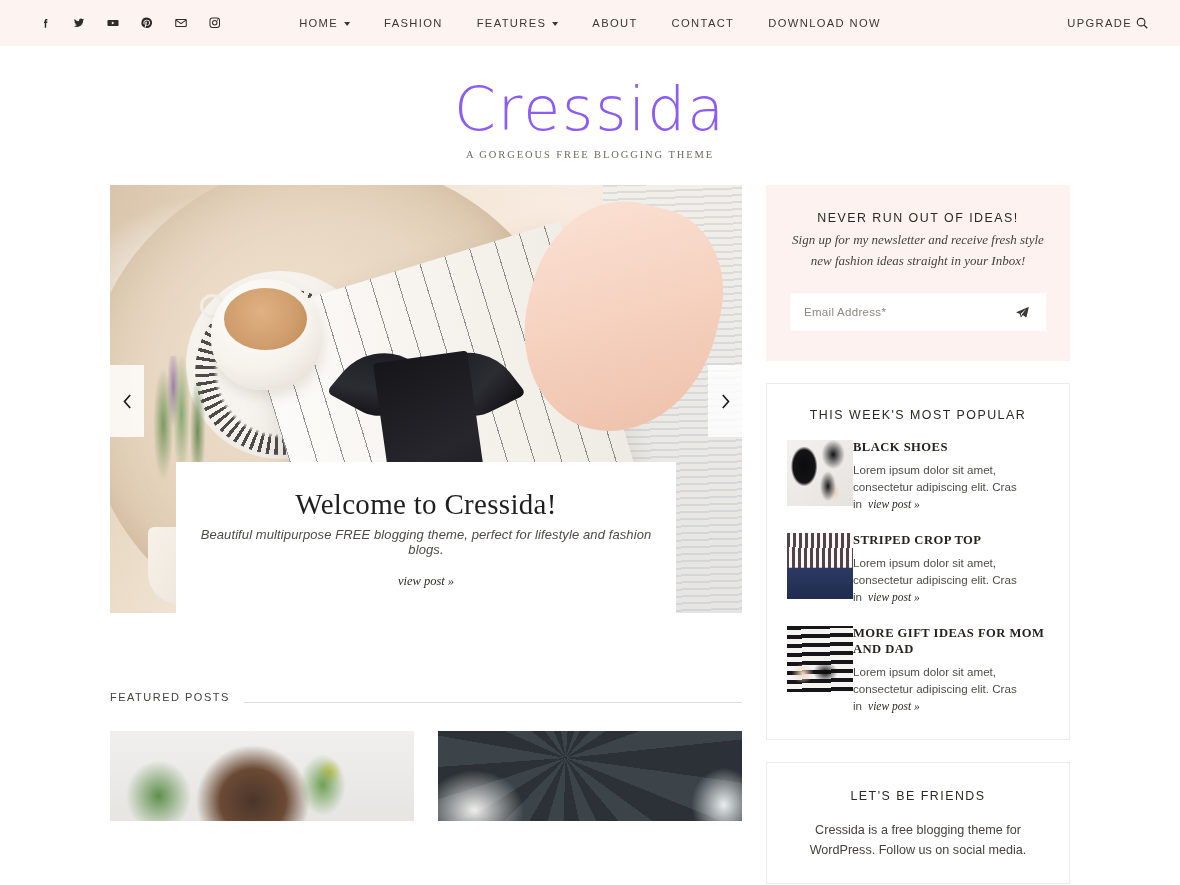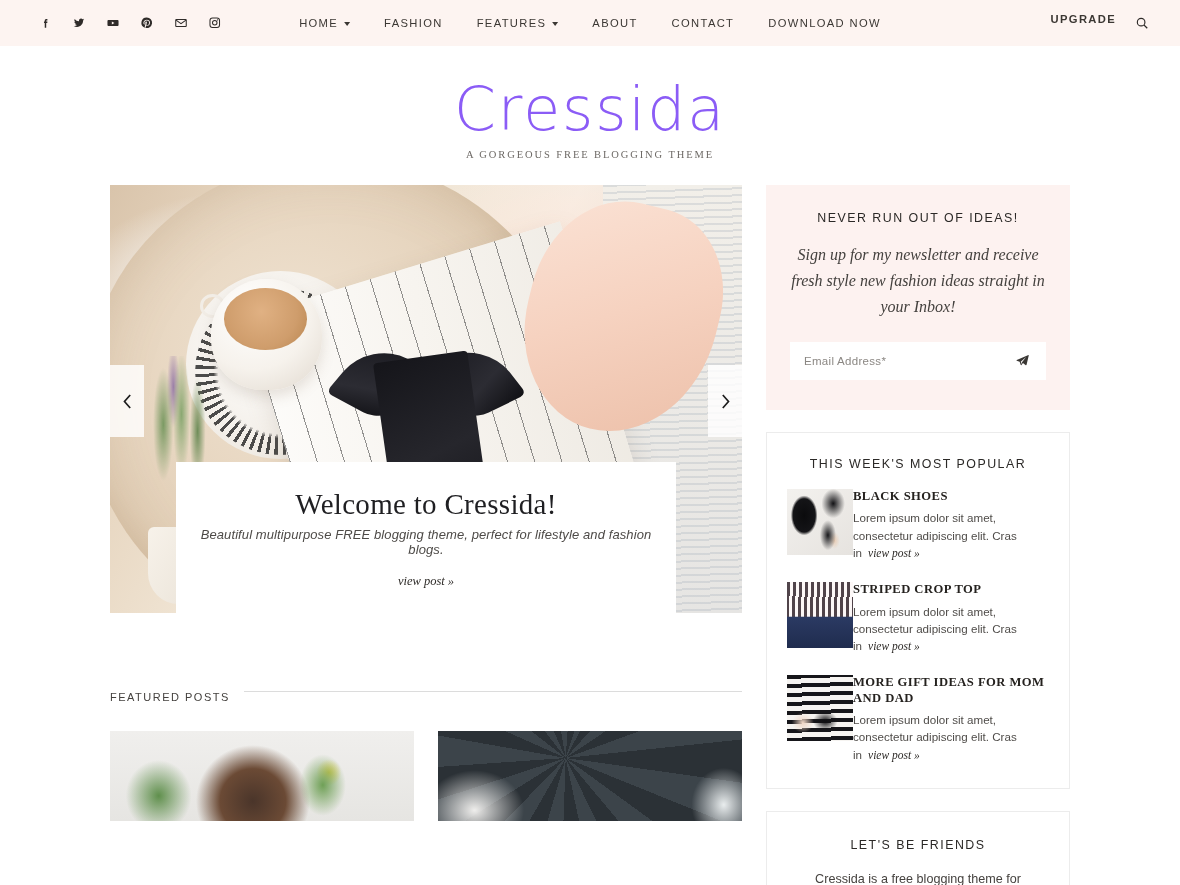--- a/index.html
+++ b/index.html
@@ -48,21 +48,21 @@
     margin-left: 6px;
     width: 0; height: 0;
     border-left: 3.5px solid transparent;
     border-right: 3.5px solid transparent;
     border-top: 4px solid #3b3733;
     position: relative; top: 1px;
   }
 
   .topright {
     margin-left: auto;
-    display: flex; gap: 16px; font-weight: bold;
+    display: flex; align-items: center; 
   }
   .upgrade {
     font-size: 11.2px; letter-spacing: 1.35px;
     color: #3b3733; text-transform: uppercase;
   }
   .search-btn {
     width: 20px; height: 20px;
     display: flex; align-items: center; justify-content: center;
     color: #2f2b29;
   }
@@ -307,24 +307,24 @@
     text-align: center;
   }
   .widget-title {
     font-size: 12.4px;
     letter-spacing: 1.5px;
     color: #2b2927;
     text-transform: uppercase;
     font-weight: 400;
   }
   .nl-desc {
-    margin-top: 17px;
+    margin-top: 4px;
     font-family: "Liberation Serif", serif;
     font-style: italic;
-    font-size: 16px;
+    font-size: 13px;
     line-height: 1.62;
     color: #44413e;
   }
   .nl-form {
     margin-top: 22px;
     background: #ffffff;
     height: 38px;
     display: flex; align-items: center;
     padding: 0 14px;
   }
@@ -420,21 +420,21 @@
   .fr-desc {
     margin-top: 17px;
     font-size: 12.6px;
     line-height: 1.62;
     color: #45423f;
   }
 
   
   .featured-head {
     margin-top: 78px;
-    display: flex; align-items: flex-start; gap: 14px;
+    display: flex; align-items: flex-end; gap: 14px;
   }
   .featured-label {
     font-size: 11px;
     letter-spacing: 1.5px;
     color: #44413e;
     text-transform: uppercase;
     white-space: nowrap;
   }
   .featured-rule {
     flex: 1; height: 1px; background: #dcdcdc;

